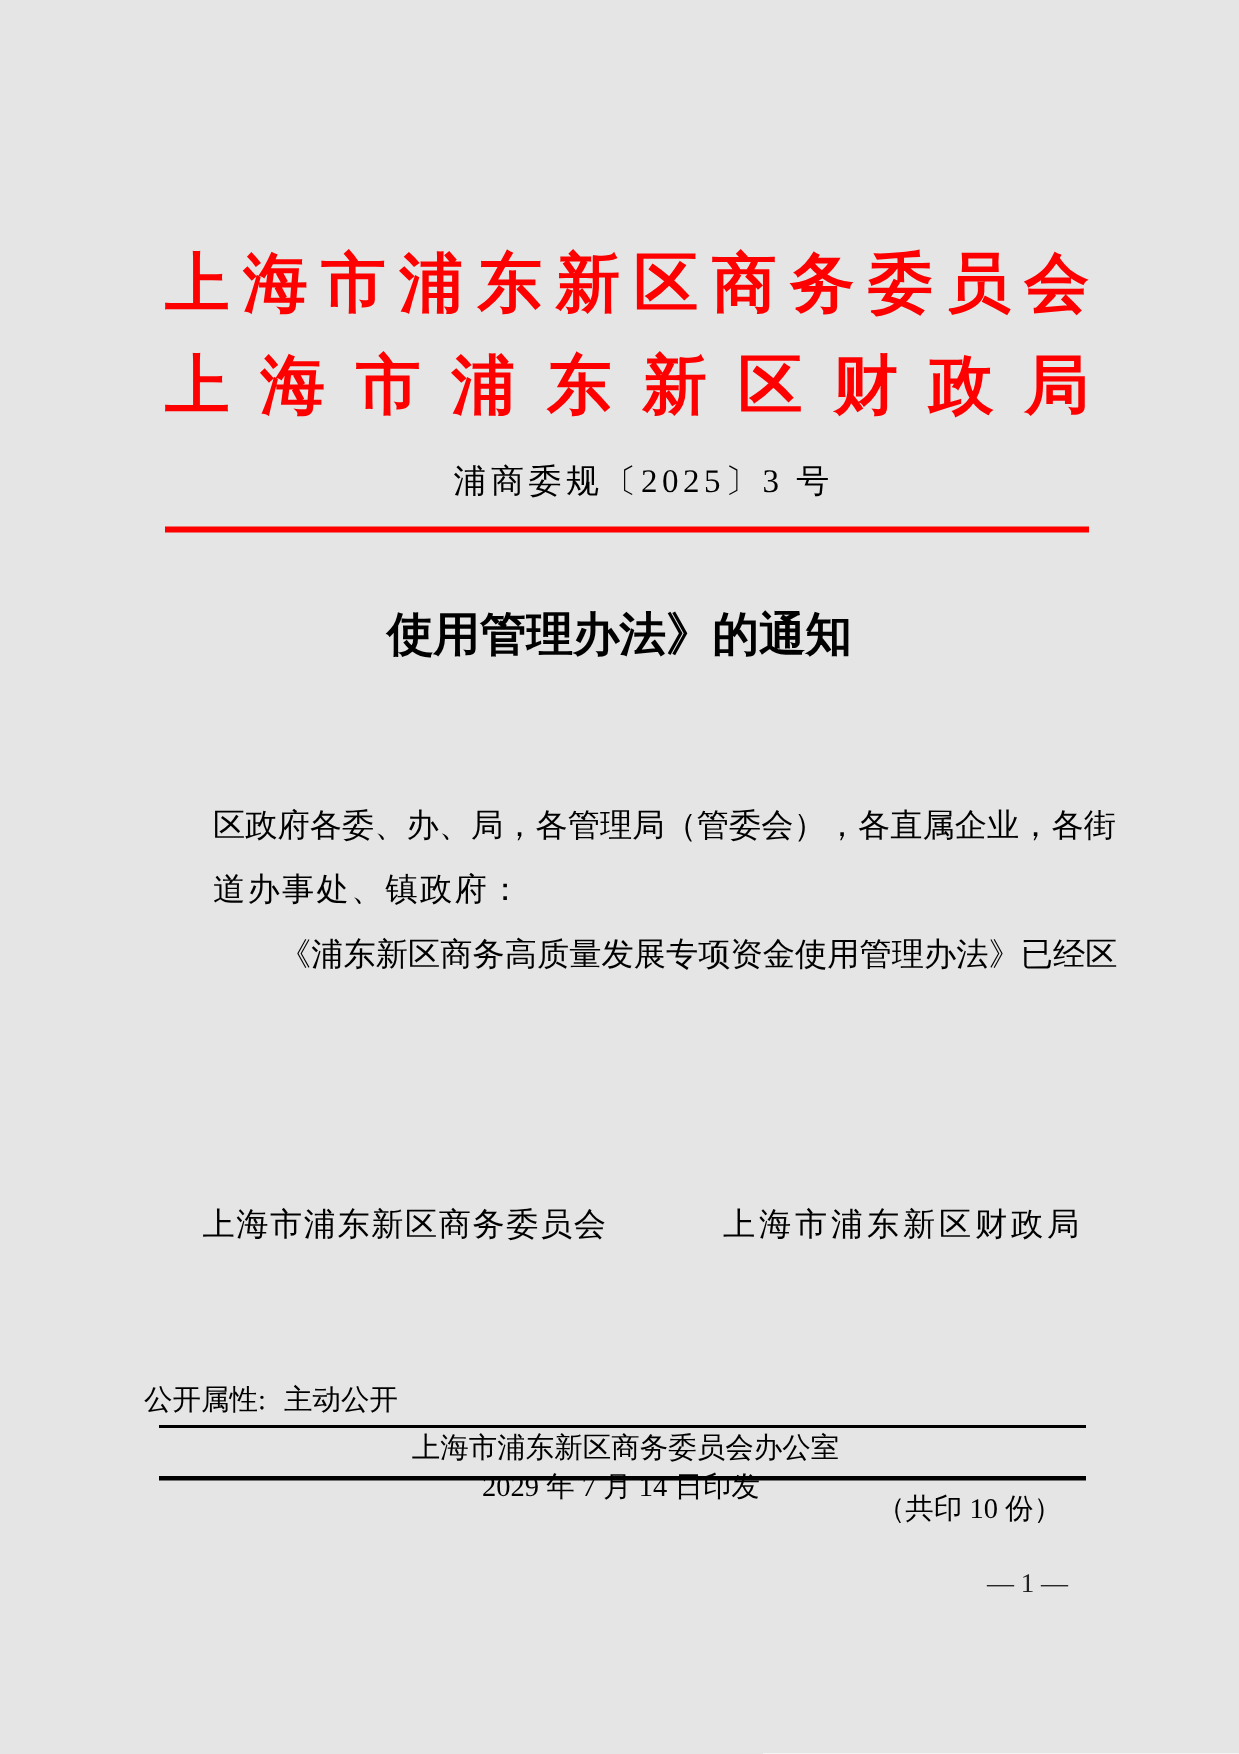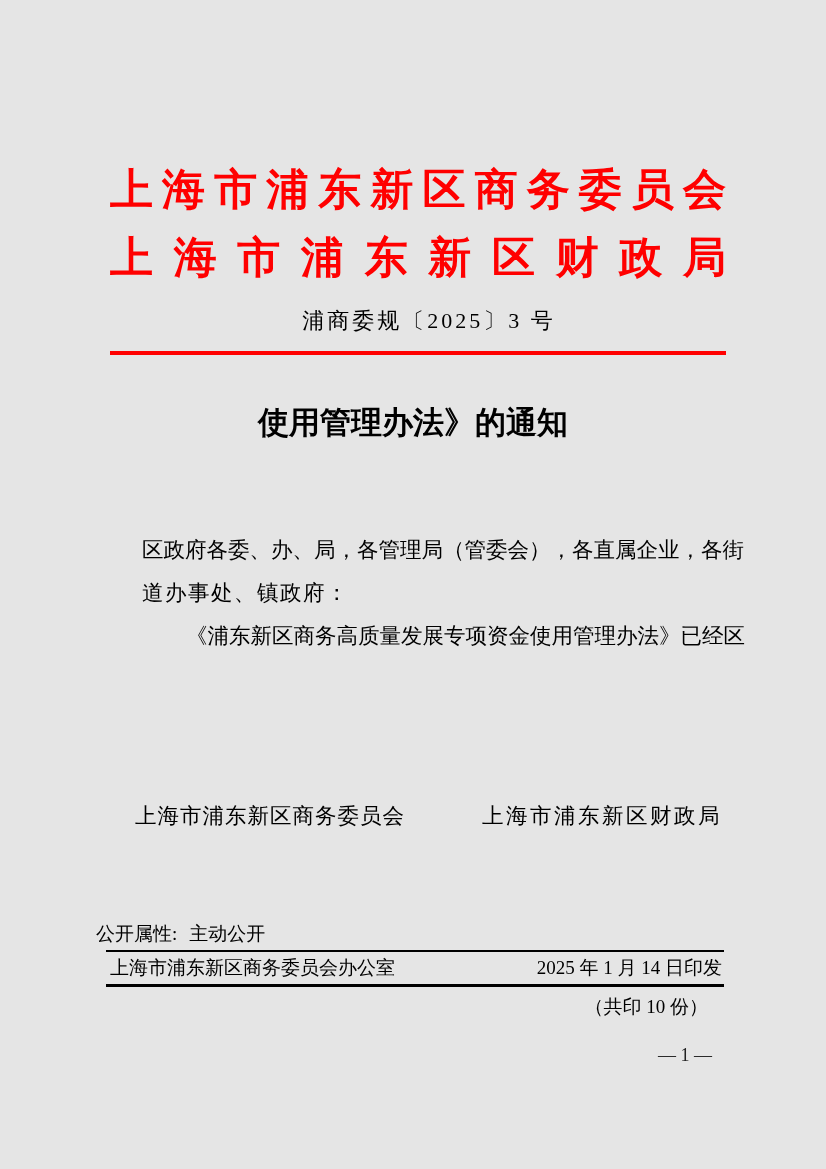--- a/index.html
+++ b/index.html
@@ -100,20 +100,21 @@
     background: #000000;
   }
   .footer-row {
     position: absolute;
     left: 106px; top: 952px;
     width: 618px; height: 32px;
     display: flex;
     justify-content: space-between;
     align-items: center;
     font-size: 19px;
+    flex-direction: column;
   }
   .footer-row .issuing-office { padding-left: 4px; white-space: nowrap; }
   .footer-row .print-date { padding-right: 2px; white-space: nowrap; }
   .footer-rule-bottom {
     position: absolute;
     left: 106px; top: 984px;
     width: 618px; height: 3px;
     background: #000000;
   }
   .copies-line {
@@ -167,21 +168,21 @@
   </div>
 
   <div class="visibility-line">
     <span class="vis-label">公开属性:</span><span class="vis-value">主动公开</span>
   </div>
 
   <div class="footer-rule-top"></div>
 
   <div class="footer-row">
     <span class="issuing-office">上海市浦东新区商务委员会办公室</span>
-    <span class="print-date">2025 年 1 月 14 日印发</span>
+    <span class="print-date">2029 年 7 月 14 日印发</span>
   </div>
 
   <div class="footer-rule-bottom"></div>
 
   <div class="copies-line">（共印 10 份）</div>
 
   <div class="page-number">— 1 —</div>
 
 </div>
 

